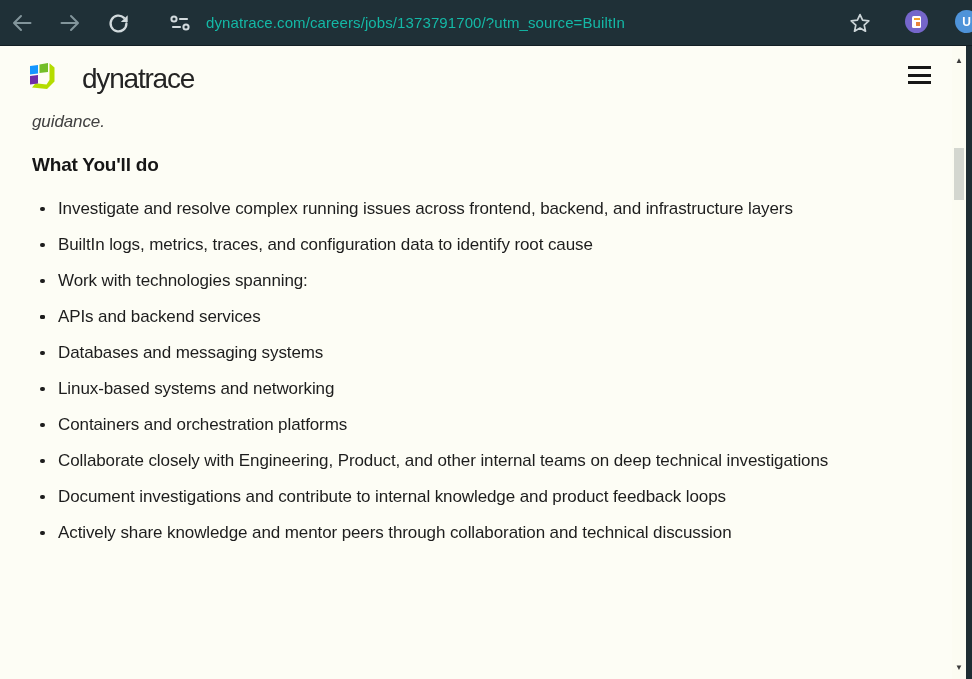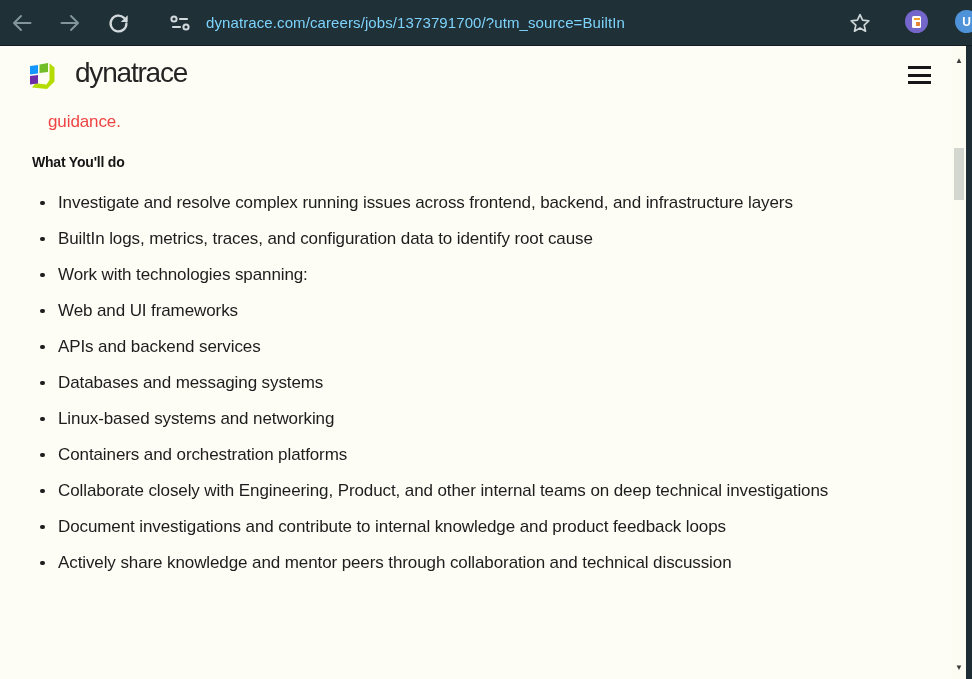--- a/index.html
+++ b/index.html
@@ -14,46 +14,46 @@
     position:absolute; top:0; left:0; width:972px; height:46px;
     background:#1f3037; border-bottom:1px solid #131f25;
   }
   .chrome .btn { position:absolute; top:9px; width:28px; height:28px; display:flex; align-items:center; justify-content:center; border-radius:50%; cursor:pointer; }
   .btn-back    { left:8px; }
   .btn-forward { left:56px; }
   .btn-reload  { left:104px; }
   .tune { position:absolute; left:169px; top:15px; }
   .url-text {
     position:absolute; left:206px; top:0; height:46px; line-height:46px;
-    font-size:15px; color:#7dd3fc; letter-spacing:0.1px; white-space:nowrap;
+    font-size:15px; color:#14b8a6; letter-spacing:0.1px; white-space:nowrap;
   }
   .star { position:absolute; left:846px; top:9px; width:28px; height:28px; display:flex; align-items:center; justify-content:center; }
   .ext-circle {
     position:absolute; top:10px; width:23px; height:23px; border-radius:50%;
     display:flex; align-items:center; justify-content:center;
   }
   .ext-purple { left:905px; background:#7566cb; }
   .ext-purple .doc { width:9px; height:12px; background:#fefefe; border-radius:1.5px; position:relative; }
   .ext-purple .doc .mark1 { position:absolute; left:1.5px; top:2.5px; width:6px; height:2px; background:#f6a12d; }
   .ext-purple .doc .mark2 { position:absolute; left:3.5px; bottom:1.5px; width:4px; height:4px; background:#e8833a; }
   .ext-blue { left:955px; background:#4e93d9; color:#ffffff; font-size:12px; font-weight:bold; }
   
   .page { position:absolute; top:46px; left:0; width:966px; height:633px; background:#fdfdf5; overflow:hidden; }
   .window-edge { position:absolute; top:46px; right:0; width:6px; height:633px; background:#1e2d33; }
   
   .site-header { position:relative; height:58px; }
-  .logo { position:absolute; left:24px; top:13px; display:flex; align-items:flex-start; gap:17px; cursor:pointer; }
+  .logo { position:absolute; left:24px; top:13px; display:flex; align-items:flex-end; gap:24px; cursor:pointer; }
   .logo-word { font-size:28px; font-weight:500; color:#242424; letter-spacing:-1.2px; line-height:1; }
   .hamburger { position:absolute; left:908px; top:20px; width:23px; cursor:pointer; }
   .hamburger span { display:block; width:23px; height:3px; background:#161616; margin-bottom:4.5px; }
   .hamburger span:last-child { margin-bottom:0; }
   
   main { padding:0 40px 0 32px; }
-  .intro { margin:8px 0 0 16px; font-size:17px; color:#ef4444; letter-spacing:-0.1px; }
-  .section-heading { margin:22px 0 0 0; font-size:14px; font-weight:700; color:#161616; letter-spacing:-0.2px; }
+  .intro { margin:8px 0 0 0; font-size:17px; color:#404040; letter-spacing:-0.1px;font-style:italic; }
+  .section-heading { margin:22px 0 0 0; font-size:19px; font-weight:700; color:#161616; letter-spacing:-0.2px; }
   ul.bullets { list-style:none; margin:19px 0 0 0; padding:0; max-width:852px; }
   ul.bullets li {
     position:relative; padding-left:26px; margin-bottom:9px;
     font-size:17px; line-height:27px; color:#1d1d1d; letter-spacing:-0.1px;
   }
   ul.bullets li .dot {
     position:absolute; left:8px; top:11.5px; width:4.5px; height:4.5px;
     background:#1d1d1d; border-radius:50%;
   }
   
@@ -126,21 +126,21 @@
     </div>
   </div>
 
   <main>
     <p class="intro">guidance.</p>
     <h3 class="section-heading">What You'll do</h3>
     <ul class="bullets">
       <li><span class="dot"></span><span>Investigate and resolve complex running issues across frontend, backend, and infrastructure layers</span></li>
       <li><span class="dot"></span><span>BuiltIn logs, metrics, traces, and configuration data to identify root cause</span></li>
       <li><span class="dot"></span><span>Work with technologies spanning:</span></li>
-      <li><span class="dot"></span><span>Web and UI frameworks</span></li>
+      <li><span class="dot"></span></li>
       <li><span class="dot"></span><span>APIs and backend services</span></li>
       <li><span class="dot"></span><span>Databases and messaging systems</span></li>
       <li><span class="dot"></span><span>Linux-based systems and networking</span></li>
       <li><span class="dot"></span><span>Containers and orchestration platforms</span></li>
       <li><span class="dot"></span><span>Collaborate closely with Engineering, Product, and other internal teams on deep technical investigations</span></li>
       <li><span class="dot"></span><span>Document investigations and contribute to internal knowledge and product feedback loops</span></li>
       <li><span class="dot"></span><span>Actively share knowledge and mentor peers through collaboration and technical discussion</span></li>
     </ul>
   </main>
 </div>

